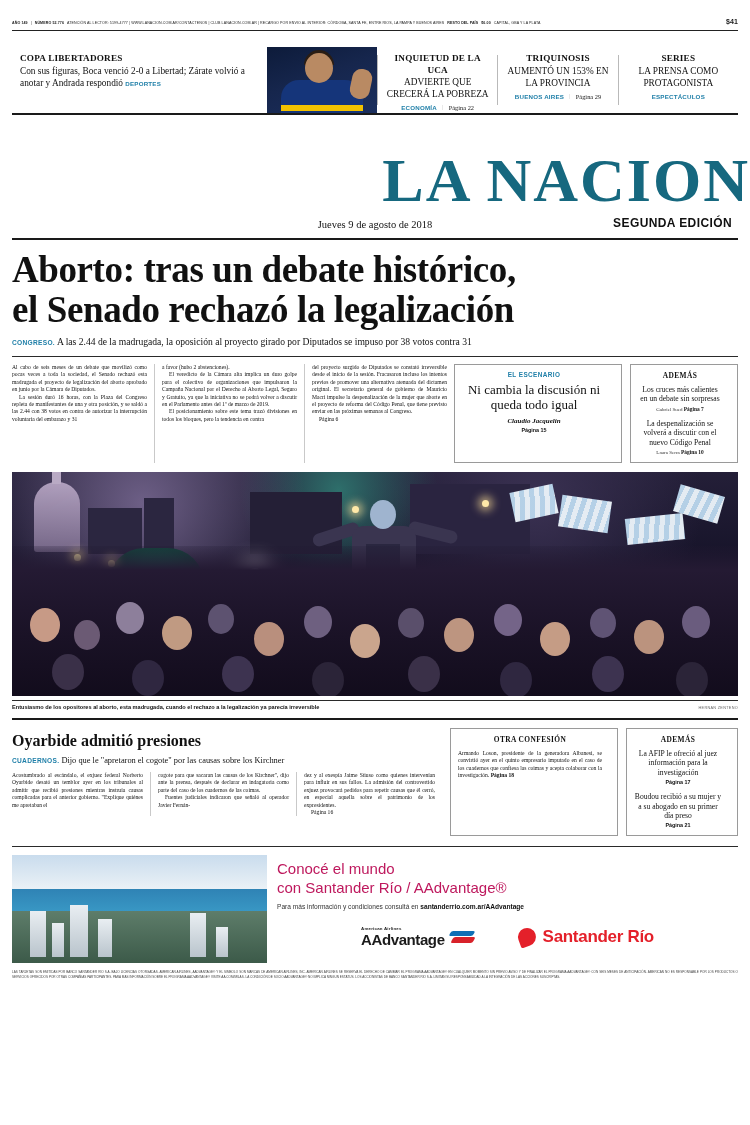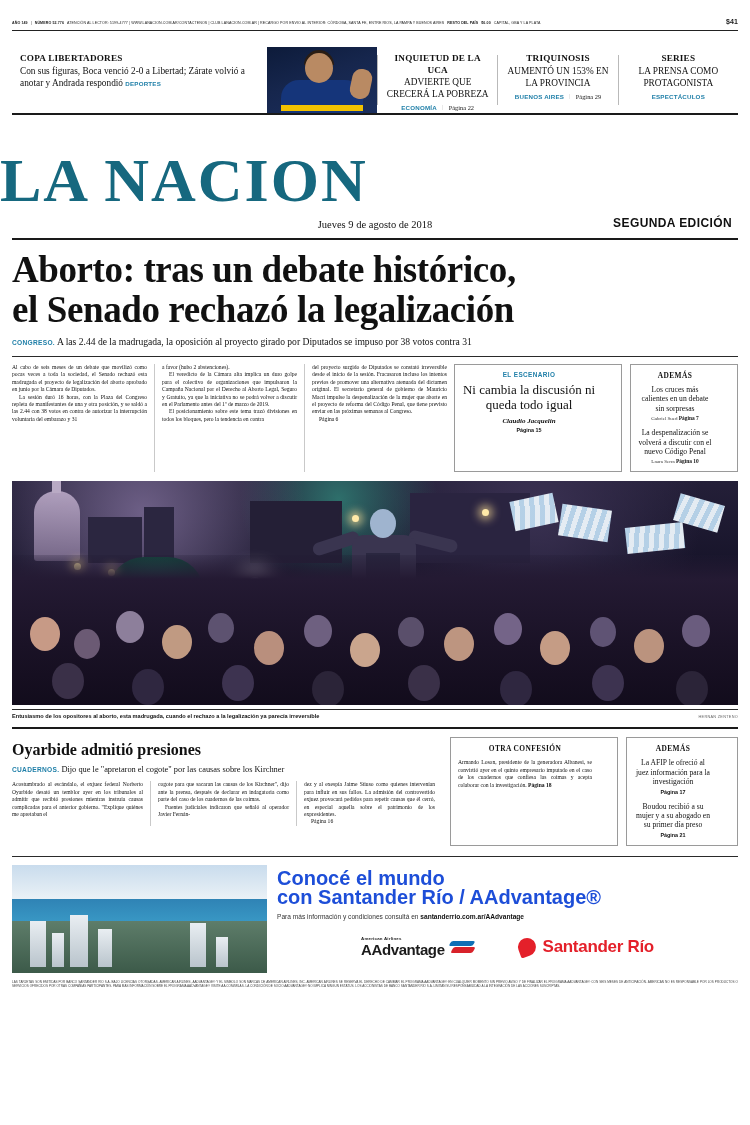--- a/index.html
+++ b/index.html
@@ -69,21 +69,21 @@
   .meta-div { color:#bbb; margin: 0 3px; font-size: 6px; }
 
   
   .plr-head { position:absolute; left:38px; top:6px; width:28px; height:30px; border-radius:50%; background:#b98a63; }
   .plr-hair { position:absolute; left:37px; top:3px; width:30px; height:15px; border-radius:15px 15px 0 0; background:#2a1d14; }
   .plr-body { position:absolute; left:14px; top:33px; width:82px; height:45px; background:#15357a; border-radius:18px 18px 0 0; }
   .plr-stripe { position:absolute; left:14px; top:58px; width:82px; height:6px; background:#f2c200; }
   .plr-arm { position:absolute; left:84px; top:22px; width:20px; height:30px; background:#b98a63; border-radius:9px; transform: rotate(12deg); }
 
   
-  .masthead { text-align: left; padding: 18px 16px 0 0; }
+  .masthead { text-align: right; padding: 18px 0 0 0; }
   .masthead h1 {
     font-family: "Liberation Serif", serif;
     font-weight: bold;
     font-size: 62px;
     letter-spacing: 2px;
     color: #16687f;
     line-height: 1;
   }
   .dateline-row {
     display: flex; align-items: flex-end; justify-content: center;
@@ -123,21 +123,21 @@
     text-align: justify;
     hyphens: auto;
   }
   .col p { text-indent: 7px; }
   .col p.first { text-indent: 0; }
   .vsep { width: 1px; background:#c9c9c9; margin-right: 7px; }
 
   .boxwrap { display: flex; gap: 8px; flex: 1; }
   .nbox {
     border: 1px solid #9a9a9a;
-    padding: 6px 25px 7px 7px;
+    padding: 6px 15px 7px 7px;
     text-align: center;
   }
   .nbox-1 { width: 168px; }
   .nbox-2 { flex: 1; }
   .box-kicker {
     font-family: "Liberation Sans", sans-serif;
     font-weight: bold; font-size: 6.4px; color:#1f7fa8;
     letter-spacing:.4px; margin-bottom: 5px;
   }
   .box-kicker.dark { color:#111; font-family:"Liberation Serif",serif; font-size:7.4px; }
@@ -214,21 +214,21 @@
     background: linear-gradient(180deg,#c9dced 0%,#eaf1f6 100%); }
   .ad-sea { position:absolute; left:0; right:0; top:34px; height:30px;
     background: linear-gradient(180deg,#2f83b5 0%,#3c9ec9 100%); }
   .ad-beach { position:absolute; left:0; right:0; top:58px; height:16px; background:#e4d9b6; }
   .ad-city { position:absolute; left:0; right:0; bottom:0; height:52px;
     background: linear-gradient(180deg,#5e7d6a 0%,#3c5a49 100%); }
   .twr { position:absolute; bottom:6px; background: linear-gradient(180deg,#e9eef2,#b9c4cc); }
   .ad-right { flex: 1; padding-top: 4px; }
   .ad-h {
     font-family: "Liberation Sans", sans-serif;
-    font-weight: bold; font-size: 20px; line-height: 19px; color: #1d4ed8;
+    font-weight: normal; font-size: 15px; line-height: 19px; color: #be185d;
   }
   .ad-p { font-family:"Liberation Sans",sans-serif; font-size:6.6px; margin-top:6px; color:#333; }
   .ad-p b { color:#111; }
   .ad-logos { display:flex; align-items:center; justify-content:center; gap:42px; margin-top:16px; }
   .logo-aa { display:flex; align-items:center; gap:5px; }
   .aa-top { font-family:"Liberation Sans",sans-serif; font-size:4.4px; font-weight:bold; letter-spacing:.2px; color:#222; }
   .aa-main { font-family:"Liberation Sans",sans-serif; font-size:15px; font-weight:bold; color:#1a1a1a; letter-spacing:-.4px; }
   .aa-bird { width:26px; height:16px; position:relative; }
   .aa-bird:before { content:""; position:absolute; left:0; top:2px; width:24px; height:5px; background:#0f6fb5; transform:skewX(-28deg); border-radius:2px; }
   .aa-bird:after  { content:""; position:absolute; left:2px; top:8px; width:22px; height:6px; background:#d8222a; transform:skewX(-28deg); border-radius:2px; }

